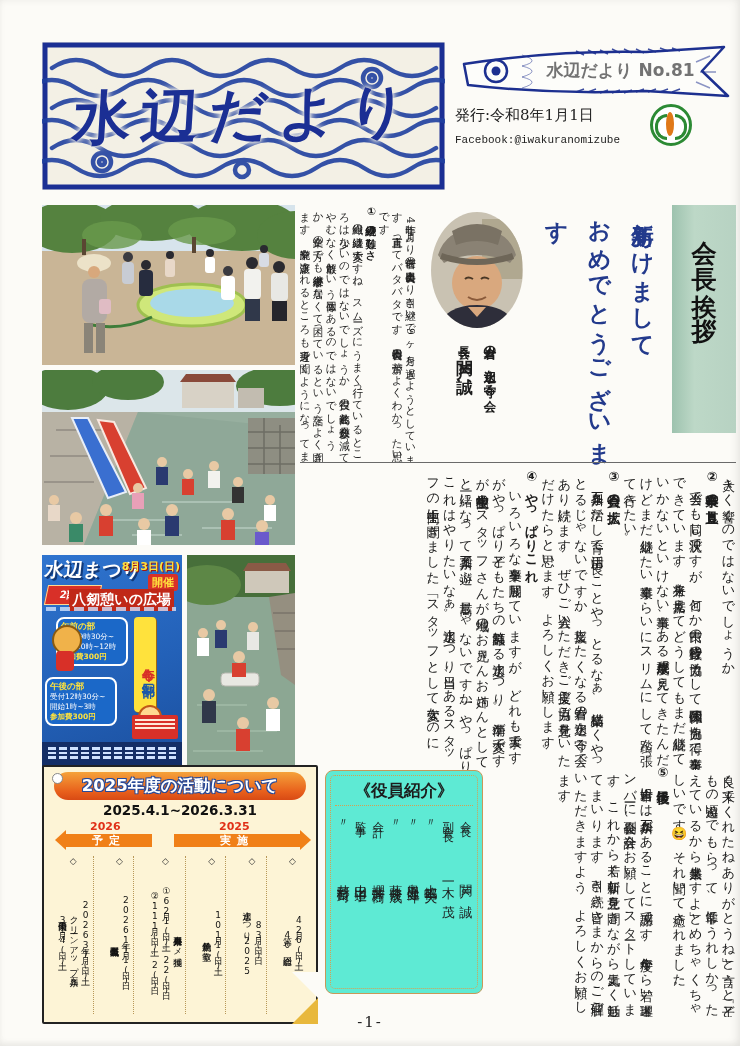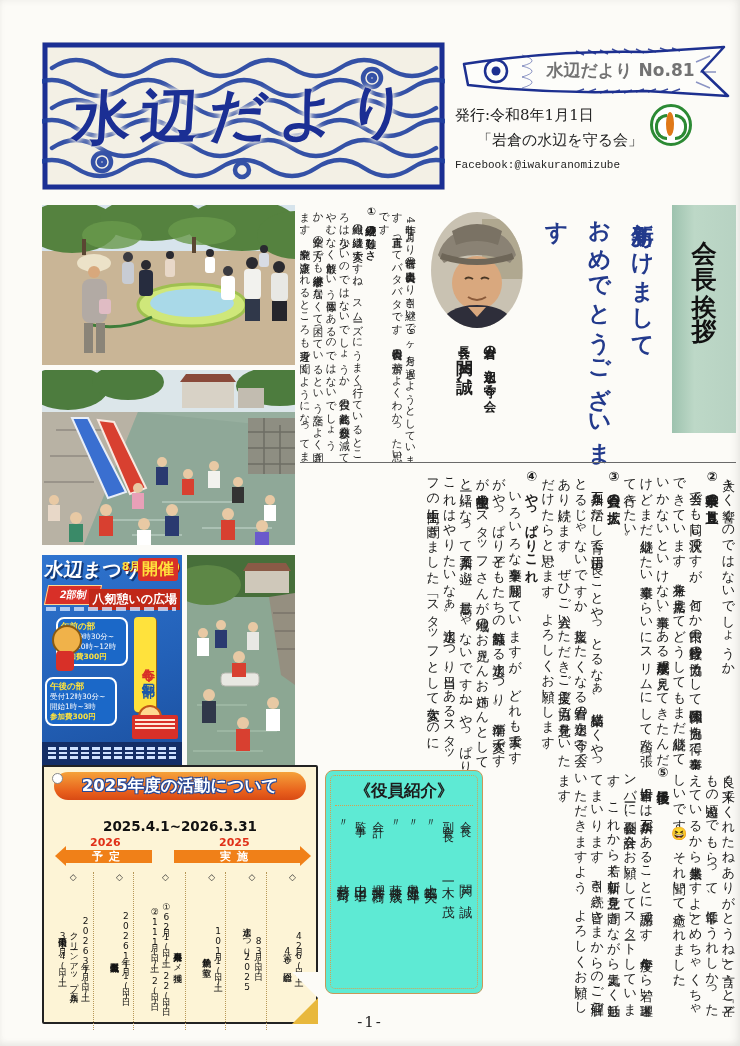--- a/index.html
+++ b/index.html
@@ -33,27 +33,27 @@
   .media-col{position:absolute;left:42px;top:205px;width:253px;height:565px;}
   .photo{display:block;}
   
   .flyer{position:absolute;left:0;top:350px;width:140px;height:212px;
      background:linear-gradient(160deg,#2f74cf 0%,#2361b8 55%,#1b4f9e 100%);overflow:hidden;
      font-family:"DejaVu Sans",sans-serif;}
   .flyer-title{position:absolute;left:3px;top:2px;font-size:19px;font-weight:900;color:#fff;
      transform:skewX(-6deg);text-shadow:1px 1px 0 #123a7a,2px 2px 0 #123a7a;white-space:nowrap;}
   .flyer-date{position:absolute;right:2px;top:4px;font-size:11px;font-weight:900;color:#ffe23c;
      text-shadow:1px 1px 0 #a01810;}
-  .flyer-kaisai{position:absolute;right:4px;top:3px;background:#d83028;color:#ffe23c;
-     font-size:16px;font-weight:900;padding:1px 4px;border-radius:3px;}
+  .flyer-kaisai{position:absolute;right:4px;top:19px;background:#d83028;color:#ffe23c;
+     font-size:11px;font-weight:900;padding:1px 4px;border-radius:3px;}
   .flyer-parts{position:absolute;left:4px;top:30px;width:52px;background:#d83028;color:#fff;
      font-size:10px;font-weight:900;text-align:center;padding:2px 0;transform:skewX(-12deg);
      border:1px solid #ffd890;}
-  .flyer-venue{position:absolute;right:2px;top:34px;background:#c02818;color:#fff;
-     font-size:12px;font-weight:900;padding:2px 3px;white-space:nowrap;}
+  .flyer-venue{position:absolute;right:8px;top:34px;background:#c02818;color:#fff;
+     font-size:14px;font-weight:900;padding:2px 3px;white-space:nowrap;}
   .flyer-smallbar{position:absolute;left:4px;top:52px;width:130px;height:4px;
      background:repeating-linear-gradient(90deg,#cfe2ff 0 10px,transparent 10px 14px);opacity:.8;}
   .flyer-badge{position:absolute;right:26px;top:62px;width:22px;height:92px;background:#ffe23c;
      border-radius:4px;box-shadow:1px 1px 0 #a06a10;text-align:center;
      font-size:13px;font-weight:900;line-height:15px;padding-top:3px;}
   .badge-a{color:#d83028;}.badge-b{color:#1b57a8;}
   .bubble{position:absolute;background:#1b68c8;border:2px solid #fff;border-radius:8px;
      color:#fff;font-size:7.5px;line-height:10px;padding:2px 3px;}
   .bubble .b-label{color:#ffe23c;font-weight:900;font-size:8.5px;}
   .bubble .b-fee{color:#ffe23c;font-weight:700;}
@@ -102,21 +102,21 @@
      font-size:13px;line-height:16.4px;letter-spacing:.4px;}
 
   
   .activity-box{position:absolute;left:42px;top:765px;width:272px;height:255px;background:#fdf4d6;
      border:2.5px solid #222;border-radius:2px;font-family:"DejaVu Sans",sans-serif;}
   .act-hole{position:absolute;left:8px;top:6px;width:9px;height:9px;border-radius:50%;
      background:#fff;border:1.5px solid #888;}
   .act-title{margin:5px 10px 0;background:linear-gradient(180deg,#f5a23a,#e8601c 70%,#d84a14);
      border-radius:14px;text-align:center;color:#fff;font-weight:900;font-size:16.5px;padding:3px 0;
      text-shadow:1px 1px 0 #274a9a, -1px 1px 0 #274a9a, 1px -1px 0 #274a9a, -1px -1px 0 #274a9a;}
-  .act-period{text-align:center;font-weight:900;font-size:13.5px;margin-top:18px;color:#111;}
+  .act-period{text-align:center;font-weight:900;font-size:13.5px;margin-top:2px;color:#111;}
   .act-arrows{position:relative;height:34px;margin:2px 8px 0;}
   .year{position:absolute;top:0;font-weight:900;font-size:11px;color:#e03018;}
   .year-plan{left:38px;}
   .year-done{left:167px;}
   .arrow{position:absolute;top:14px;height:13px;background:#f08018;color:#fff;font-weight:900;
      font-size:11px;line-height:13px;text-align:center;letter-spacing:6px;}
   .arrow-plan{left:14px;width:86px;}
   .arrow-plan::before{content:"";position:absolute;left:-11px;top:-4px;border:10.5px solid transparent;
      border-left:none;border-right:11px solid #f08018;}
   .arrow-done{left:122px;width:126px;}
@@ -185,21 +185,20 @@
       <circle cx="40" cy="29" r="4.5" fill="#1d3090"></circle>
     </svg>
     <div class="flag-text">
       <span>水辺だより</span>
       <span>No.81</span>
     </div>
   </div>
 
   <div class="publisher">
       <div class="pub-line-0">発行:令和8年1月1日</div>
-      <div class="pub-line-1">「岩倉の水辺を守る会」</div>
       <div class="pub-line-2">Facebook:@iwakuranomizube</div>
     </div>
   <div class="kai-logo">
     <span class="lf-l"></span>
       <span class="core"></span>
       <span class="lf-r"></span>
   </div>
 
   <div class="media-col">
 

